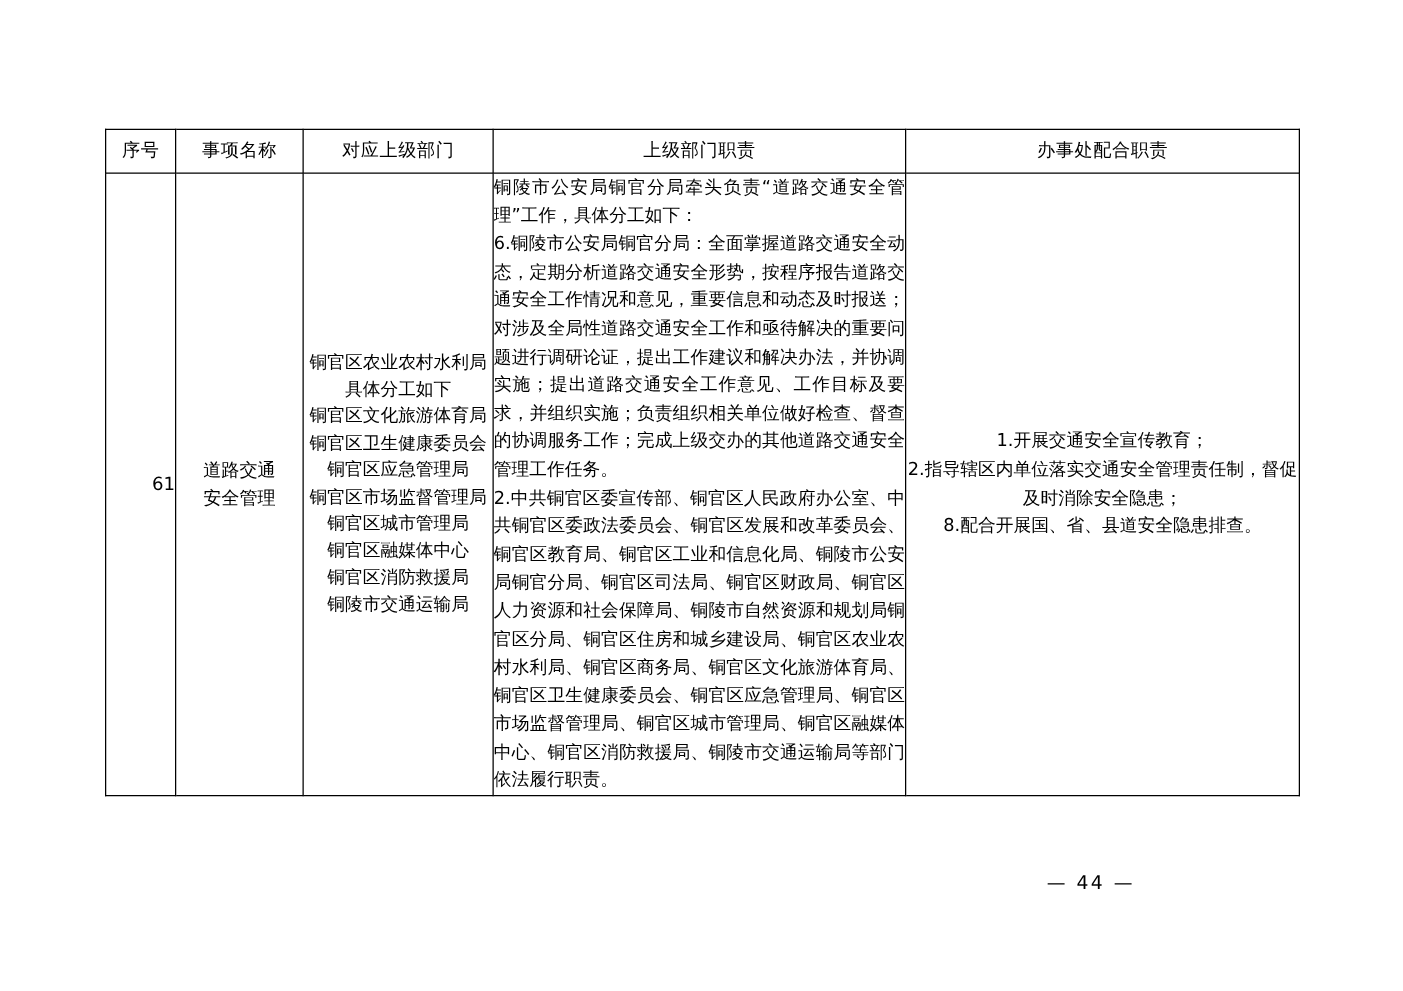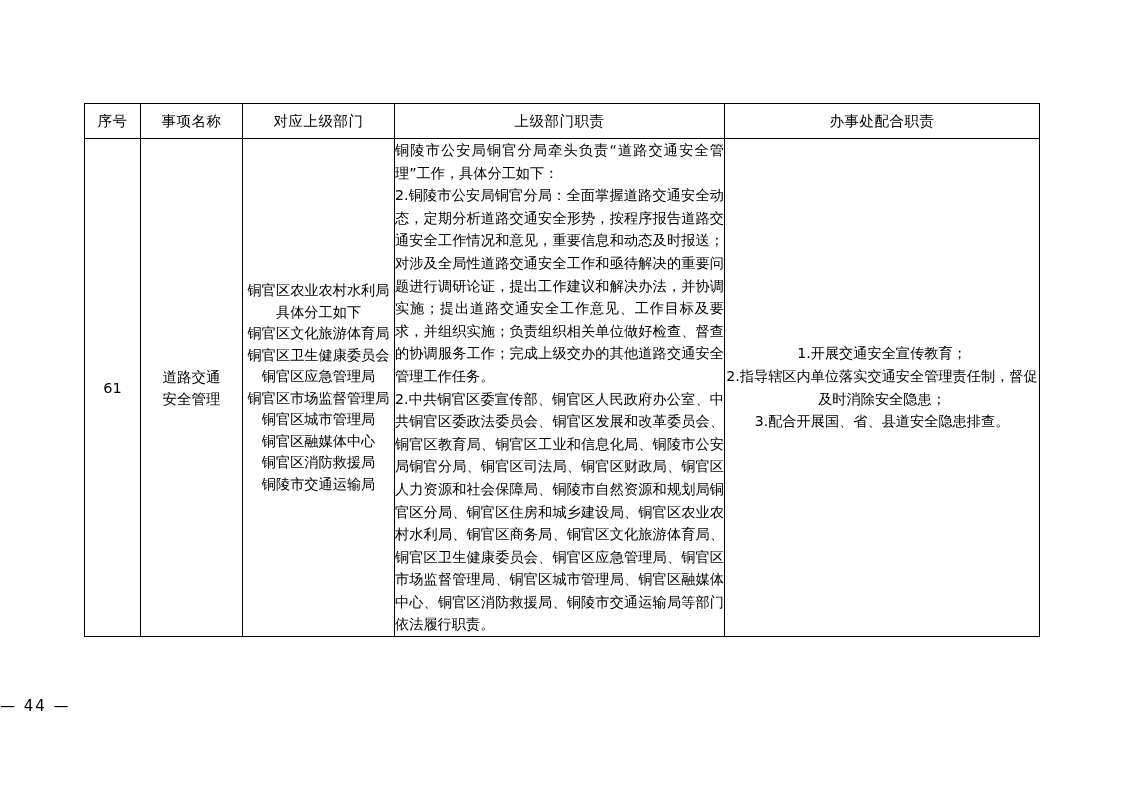--- a/index.html
+++ b/index.html
@@ -45,21 +45,21 @@
     line-height: 34px;
     letter-spacing: 0.5px;
   }
   .col-seq { width: 56px; }
   .col-item { width: 102px; }
   .col-dept { width: 152px; }
   .col-duty { width: 330px; }
   .col-office { width: 315px; }
 
   .cell-seq {
-    text-align: center;
+    text-align: right;
     font-size: 14.5px;
     vertical-align: middle;
   }
   .cell-item {
     text-align: center;
     font-size: 14.5px;
     line-height: 22px;
     vertical-align: middle;
     margin-left: 13px;
   }
@@ -87,21 +87,21 @@
     padding: 6px 8px;
   }
   .dept-line { display: block; white-space: nowrap; }
   .duty-para { margin: 0; text-indent: 0; }
   .office-line { display: block; }
   .page-number {
     position: absolute;
     left: 0;
     top: 697px;
     width: 908px;
-    text-align: left;
+    text-align: right;
     font-size: 15px;
     letter-spacing: 2px;
   }
 </style>
 </head>
 <body>
 
 <div class="page">
 
   <table class="doc-table">
@@ -136,28 +136,28 @@
           <span class="dept-line">铜官区应急管理局</span>
           <span class="dept-line">铜官区市场监督管理局</span>
           <span class="dept-line">铜官区城市管理局</span>
           <span class="dept-line">铜官区融媒体中心</span>
           <span class="dept-line">铜官区消防救援局</span>
           <span class="dept-line">铜陵市交通运输局</span>
         </td>
         <td class="cell-duty">
           <div class="duty-para">
               <div class="duty-para">铜陵市公安局铜官分局牵头负责“道路交通安全管理”工作，具体分工如下：</div>
-              <div class="duty-para">2.铜陵市公安局铜官分局：全面掌握道路交通安全动态，定期分析道路交通安全形势，按程序报告道路交通安全工作情况和意见，重要信息和动态及时报送；对涉及全局性道路交通安全工作和亟待解决的重要问题进行调研论证，提出工作建议和解决办法，并协调实施；提出道路交通安全工作意见、工作目标及要求，并组织实施；负责组织相关单位做好检查、督查的协调服务工作；完成上级交办的其他道路交通安全管理工作任务。</div>
+              <div class="duty-para">6.铜陵市公安局铜官分局：全面掌握道路交通安全动态，定期分析道路交通安全形势，按程序报告道路交通安全工作情况和意见，重要信息和动态及时报送；对涉及全局性道路交通安全工作和亟待解决的重要问题进行调研论证，提出工作建议和解决办法，并协调实施；提出道路交通安全工作意见、工作目标及要求，并组织实施；负责组织相关单位做好检查、督查的协调服务工作；完成上级交办的其他道路交通安全管理工作任务。</div>
               <div class="duty-para">2.中共铜官区委宣传部、铜官区人民政府办公室、中共铜官区委政法委员会、铜官区发展和改革委员会、铜官区教育局、铜官区工业和信息化局、铜陵市公安局铜官分局、铜官区司法局、铜官区财政局、铜官区人力资源和社会保障局、铜陵市自然资源和规划局铜官区分局、铜官区住房和城乡建设局、铜官区农业农村水利局、铜官区商务局、铜官区文化旅游体育局、铜官区卫生健康委员会、铜官区应急管理局、铜官区市场监督管理局、铜官区城市管理局、铜官区融媒体中心、铜官区消防救援局、铜陵市交通运输局等部门依法履行职责。</div>
             </div>
         </td>
         <td class="cell-office">
           <span class="office-line">1.开展交通安全宣传教育；</span>
           <span class="office-line">2.指导辖区内单位落实交通安全管理责任制，督促及时消除安全隐患；</span>
-          <span class="office-line">3.配合开展国、省、县道安全隐患排查。</span>
+          <span class="office-line">8.配合开展国、省、县道安全隐患排查。</span>
         </td>
       </tr>
     </tbody>
   </table>
 
   <div class="page-number">— 44 —</div>
 
 </div>
 
 </body></html>

